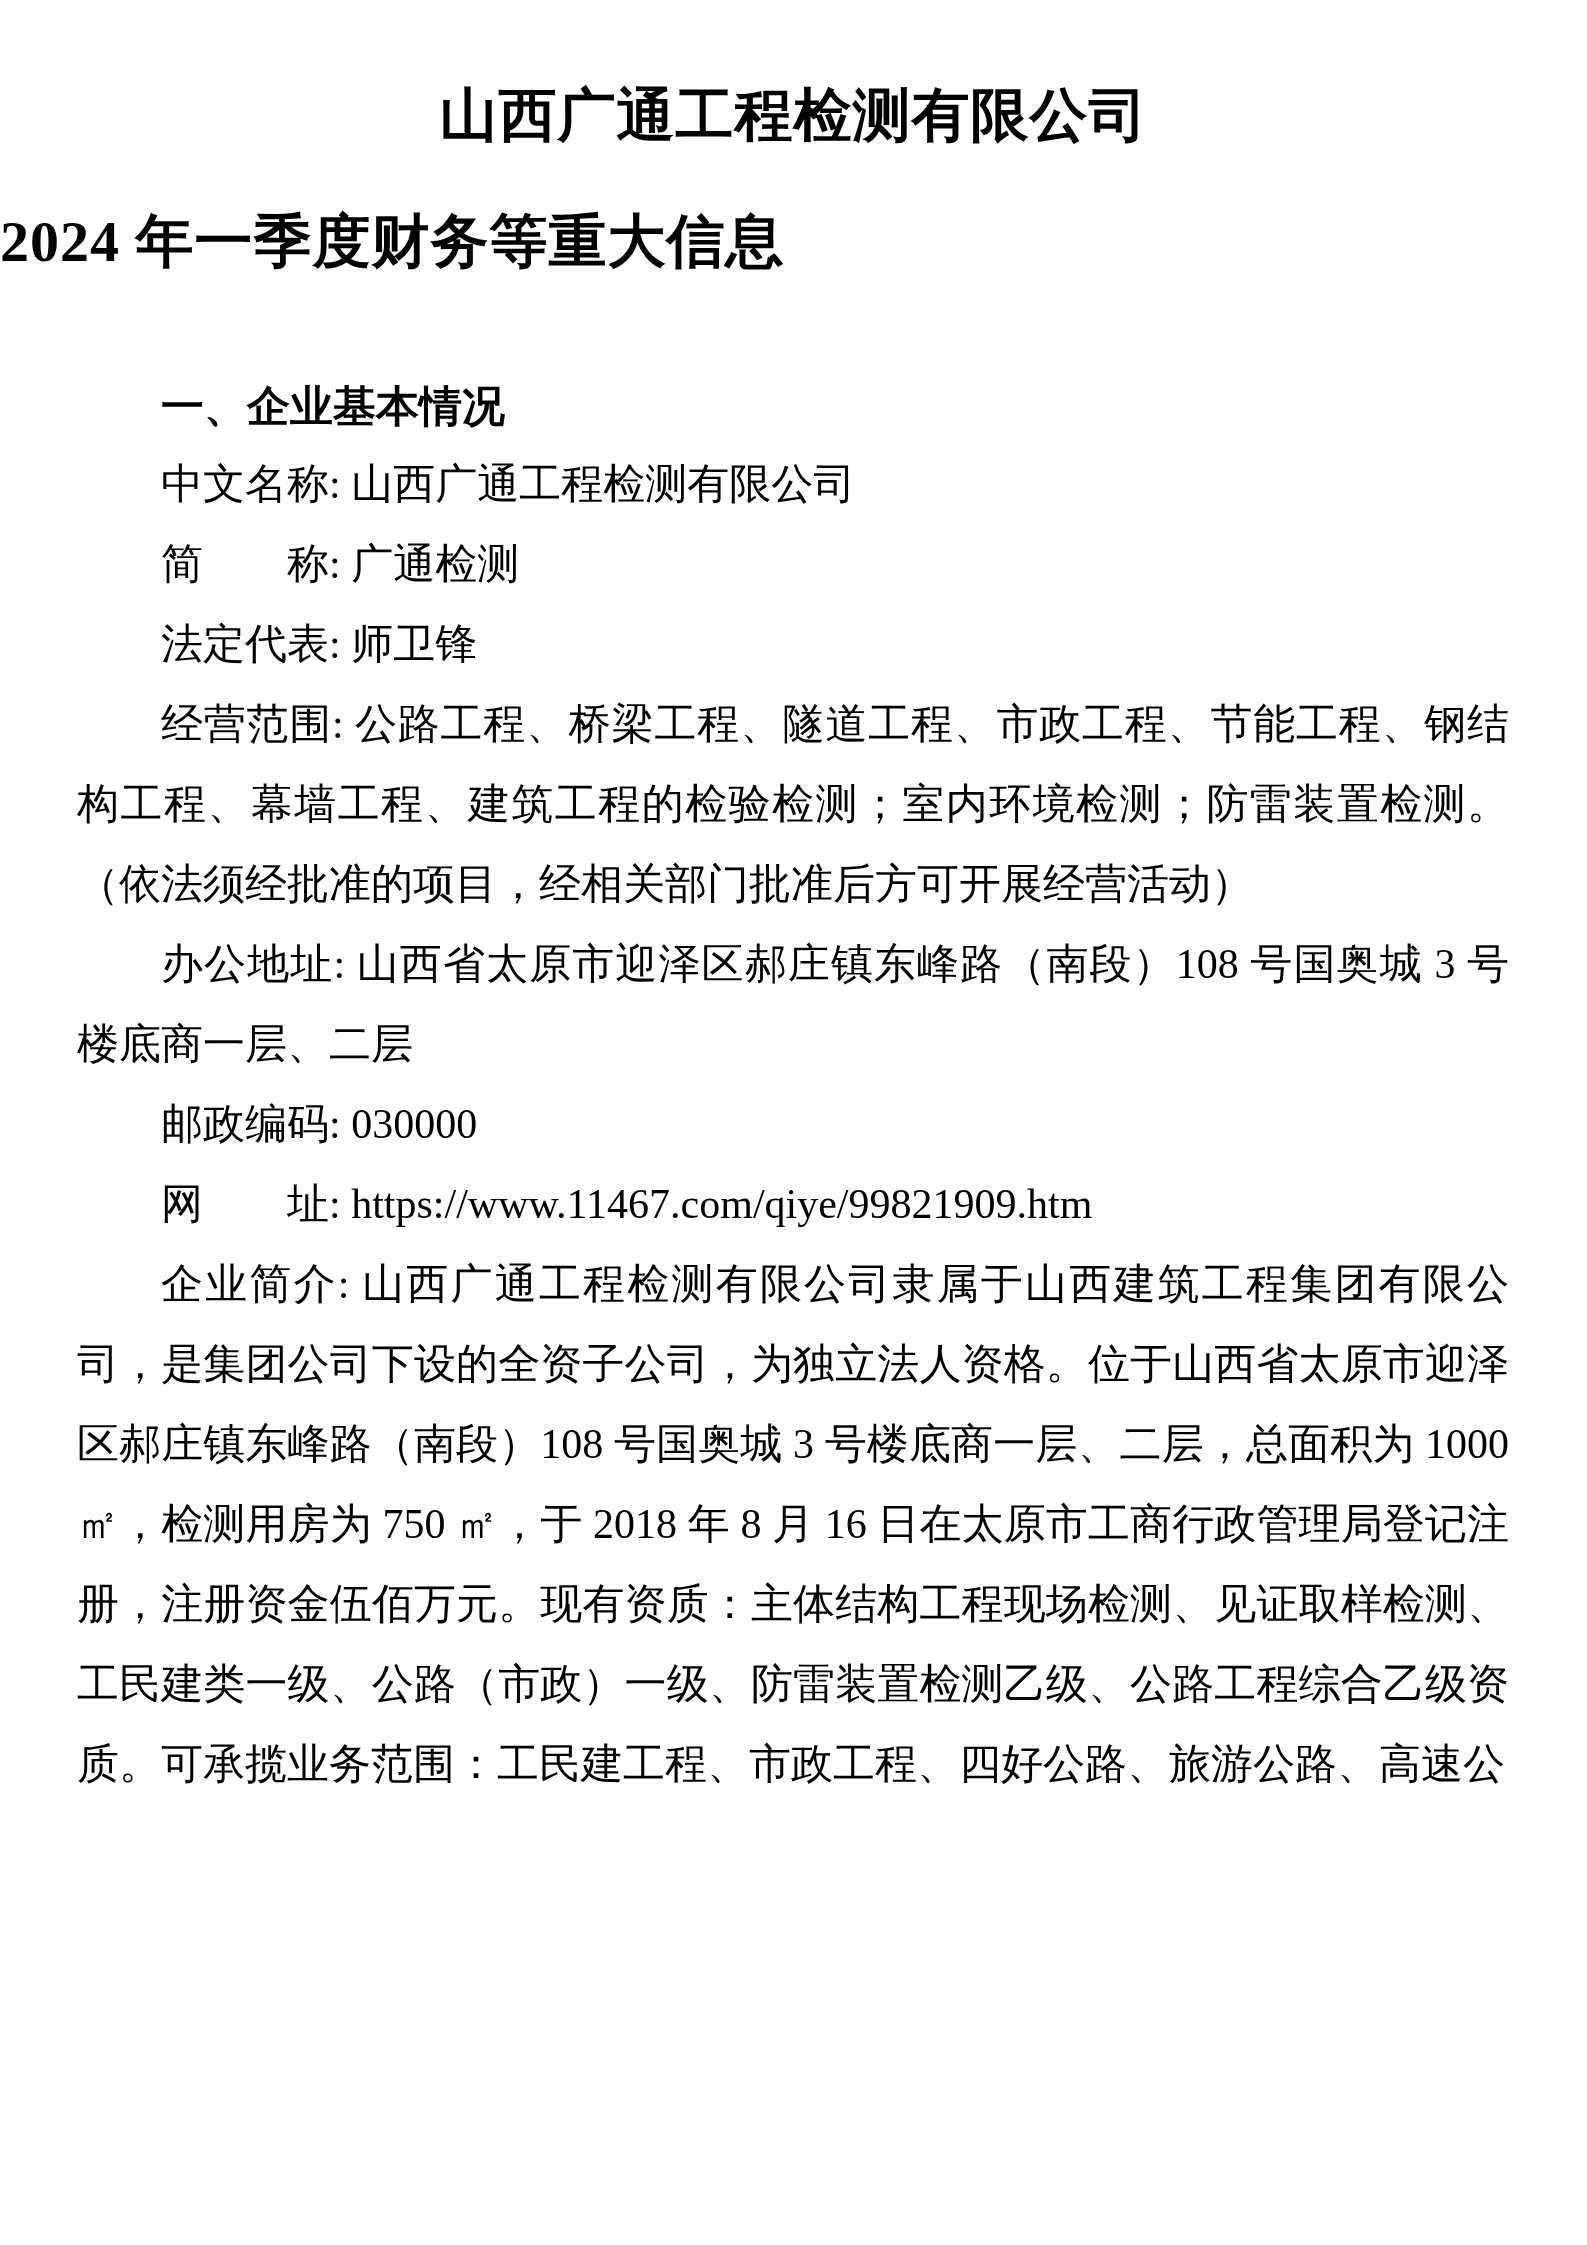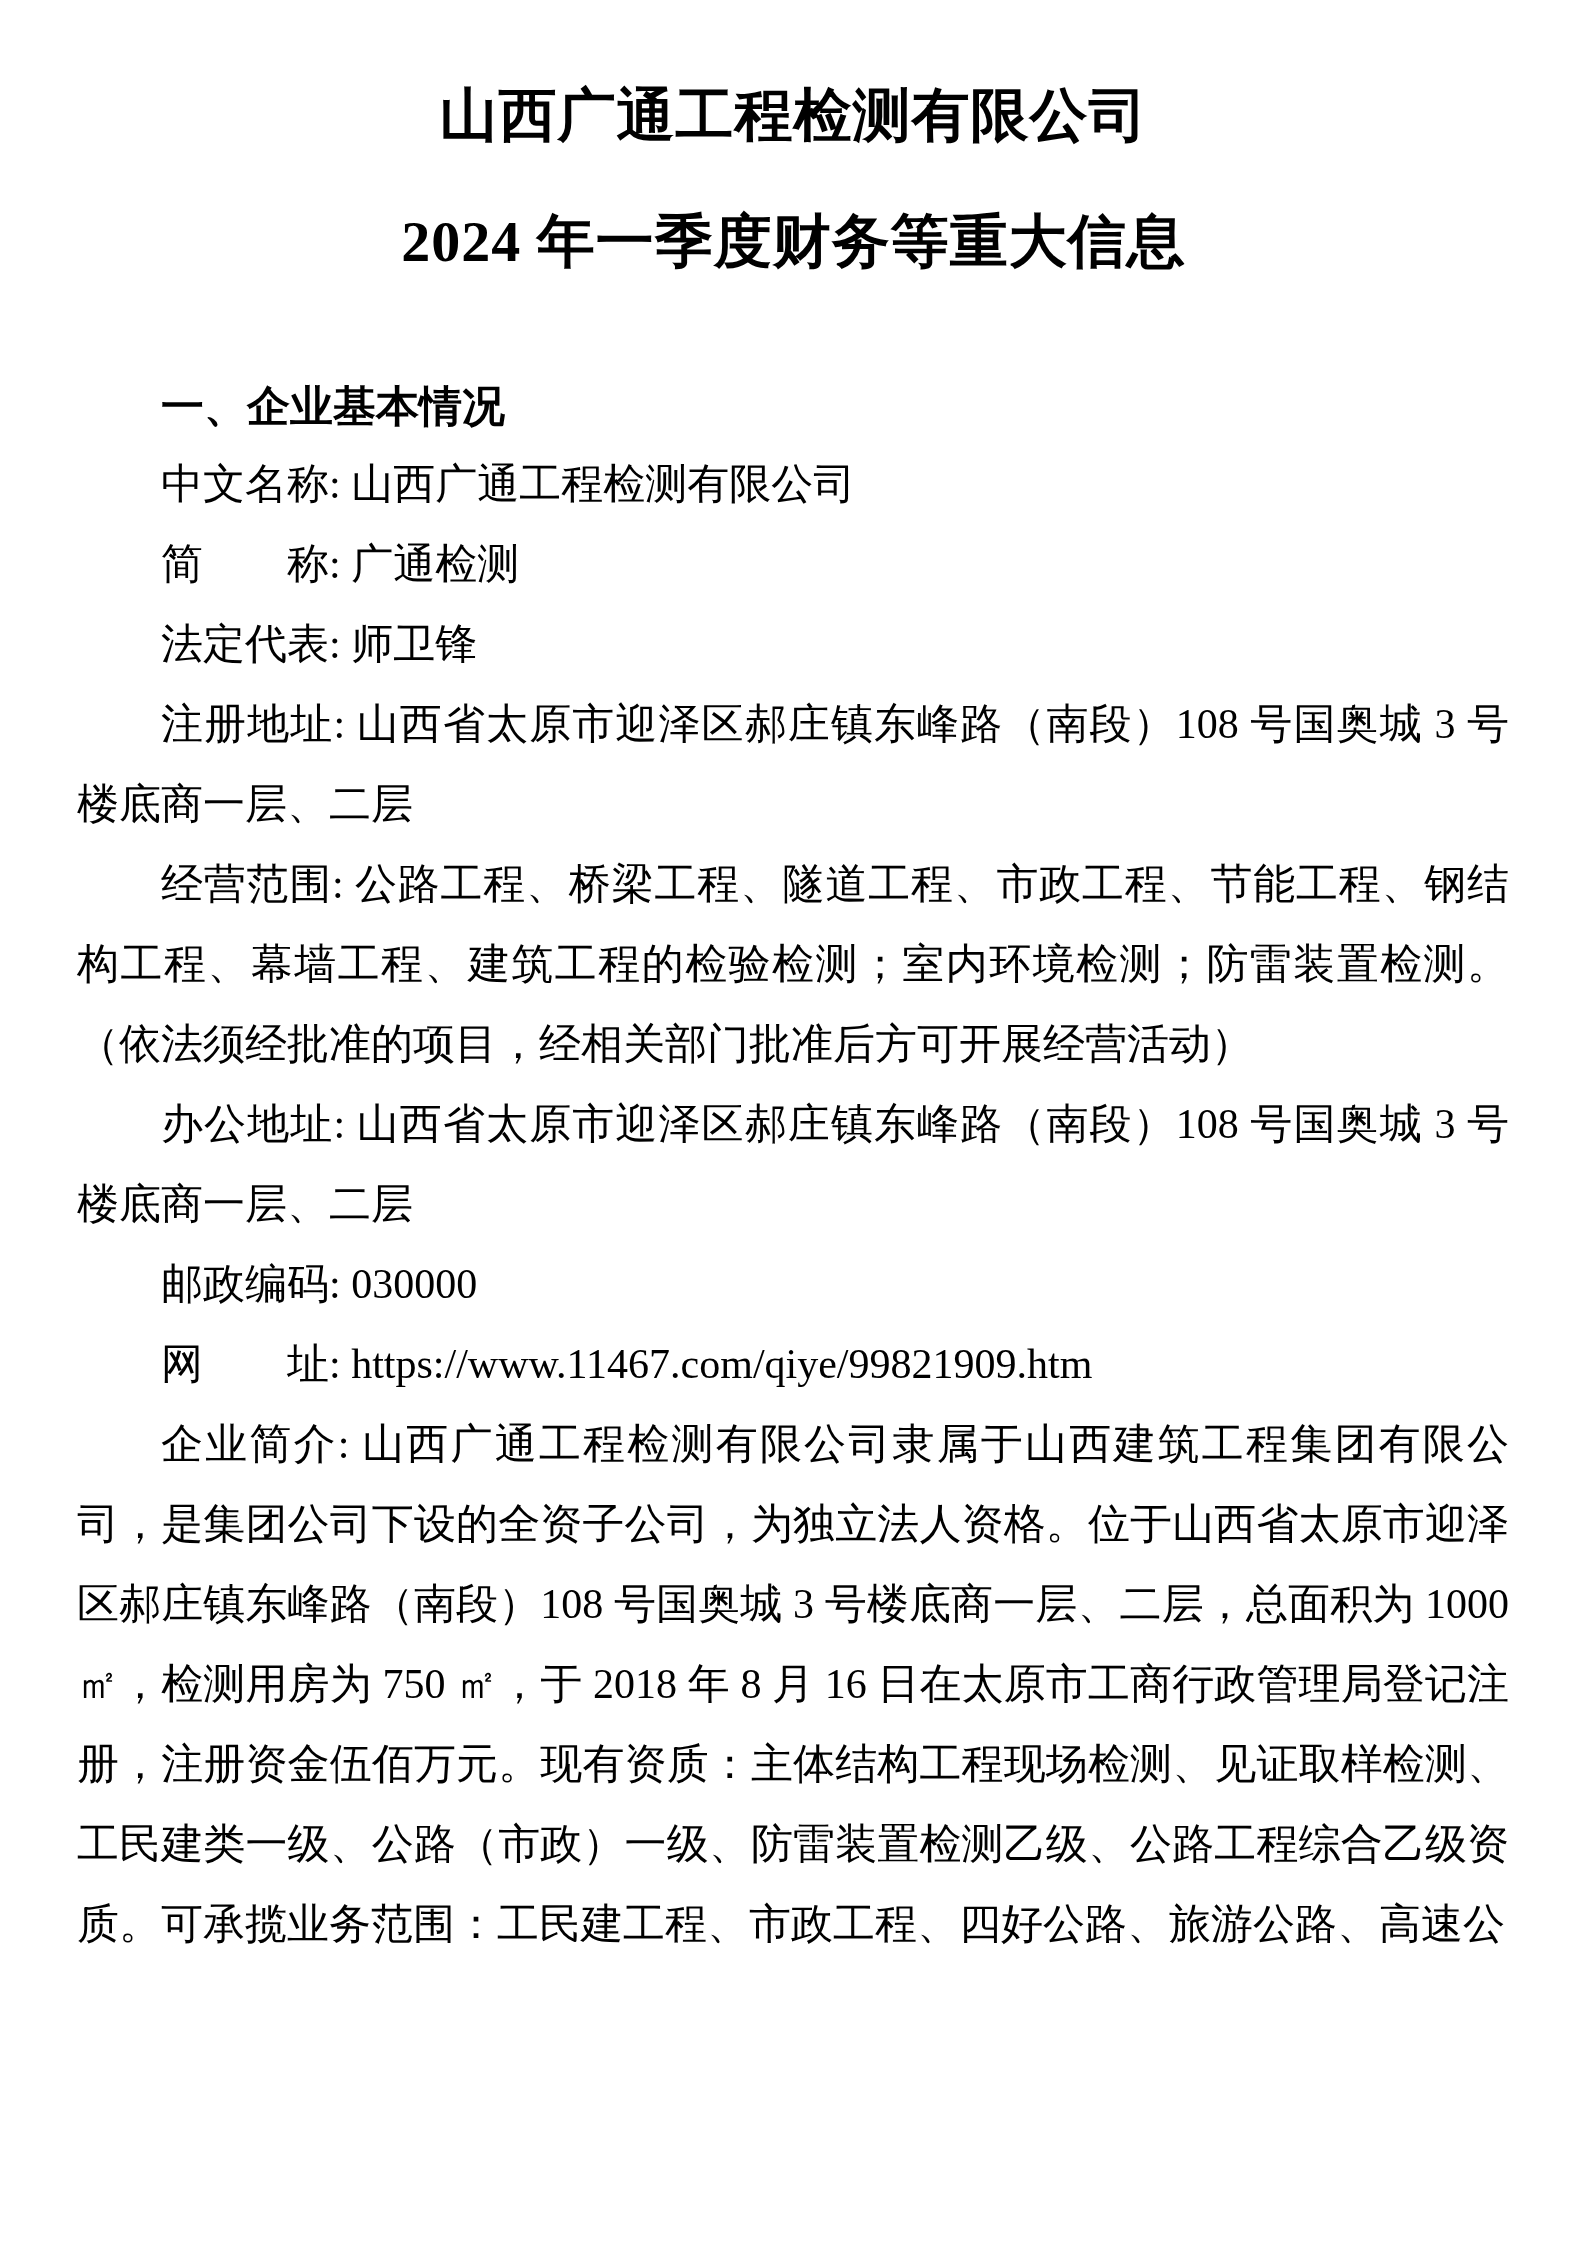--- a/index.html
+++ b/index.html
@@ -21,21 +21,20 @@
     padding-top: 84px;
     text-align: center;
     font-family: "Liberation Serif", "DejaVu Serif", serif;
     font-weight: bold;
     font-size: 58px;
     line-height: 64px;
     letter-spacing: 1px;
   }
   .doc-subtitle {
     margin-top: 62px;
-    text-align: center;
     font-family: "Liberation Serif", "DejaVu Serif", serif;
     font-weight: bold;
     font-size: 58px;
     line-height: 64px;
     letter-spacing: 1px;
   }
   .content {
     margin: 0 78px 0 77px;
   }
   .section-heading {
@@ -68,21 +67,20 @@
   <div class="doc-subtitle">2024 年一季度财务等重大信息</div>
 
   <div class="content">
 
     <div class="section-heading">一、企业基本情况</div>
 
     <div class="body-paragraphs">
       <p class="para">中文名称: 山西广通工程检测有限公司</p>
       <p class="para">简　　称: 广通检测</p>
       <p class="para">法定代表: 师卫锋</p>
-      <p class="para">注册地址: 山西省太原市迎泽区郝庄镇东峰路（南段）108 号国奥城 3 号楼底商一层、二层</p>
       <p class="para">经营范围: 公路工程、桥梁工程、隧道工程、市政工程、节能工程、钢结构工程、幕墙工程、建筑工程的检验检测；室内环境检测；防雷装置检测。（依法须经批准的项目，经相关部门批准后方可开展经营活动）</p>
       <p class="para">办公地址: 山西省太原市迎泽区郝庄镇东峰路（南段）108 号国奥城 3 号楼底商一层、二层</p>
       <p class="para">邮政编码: 030000</p>
       <p class="para">网　　址: https://www.11467.com/qiye/99821909.htm</p>
       <p class="para">企业简介: 山西广通工程检测有限公司隶属于山西建筑工程集团有限公司，是集团公司下设的全资子公司，为独立法人资格。位于山西省太原市迎泽区郝庄镇东峰路（南段）108 号国奥城 3 号楼底商一层、二层，总面积为 1000 ㎡，检测用房为 750 ㎡，于 2018 年 8 月 16 日在太原市工商行政管理局登记注册，注册资金伍佰万元。现有资质：主体结构工程现场检测、见证取样检测、工民建类一级、公路（市政）一级、防雷装置检测乙级、公路工程综合乙级资质。可承揽业务范围：工民建工程、市政工程、四好公路、旅游公路、高速公</p>
     </div>
 
   </div>
 
 </div>

